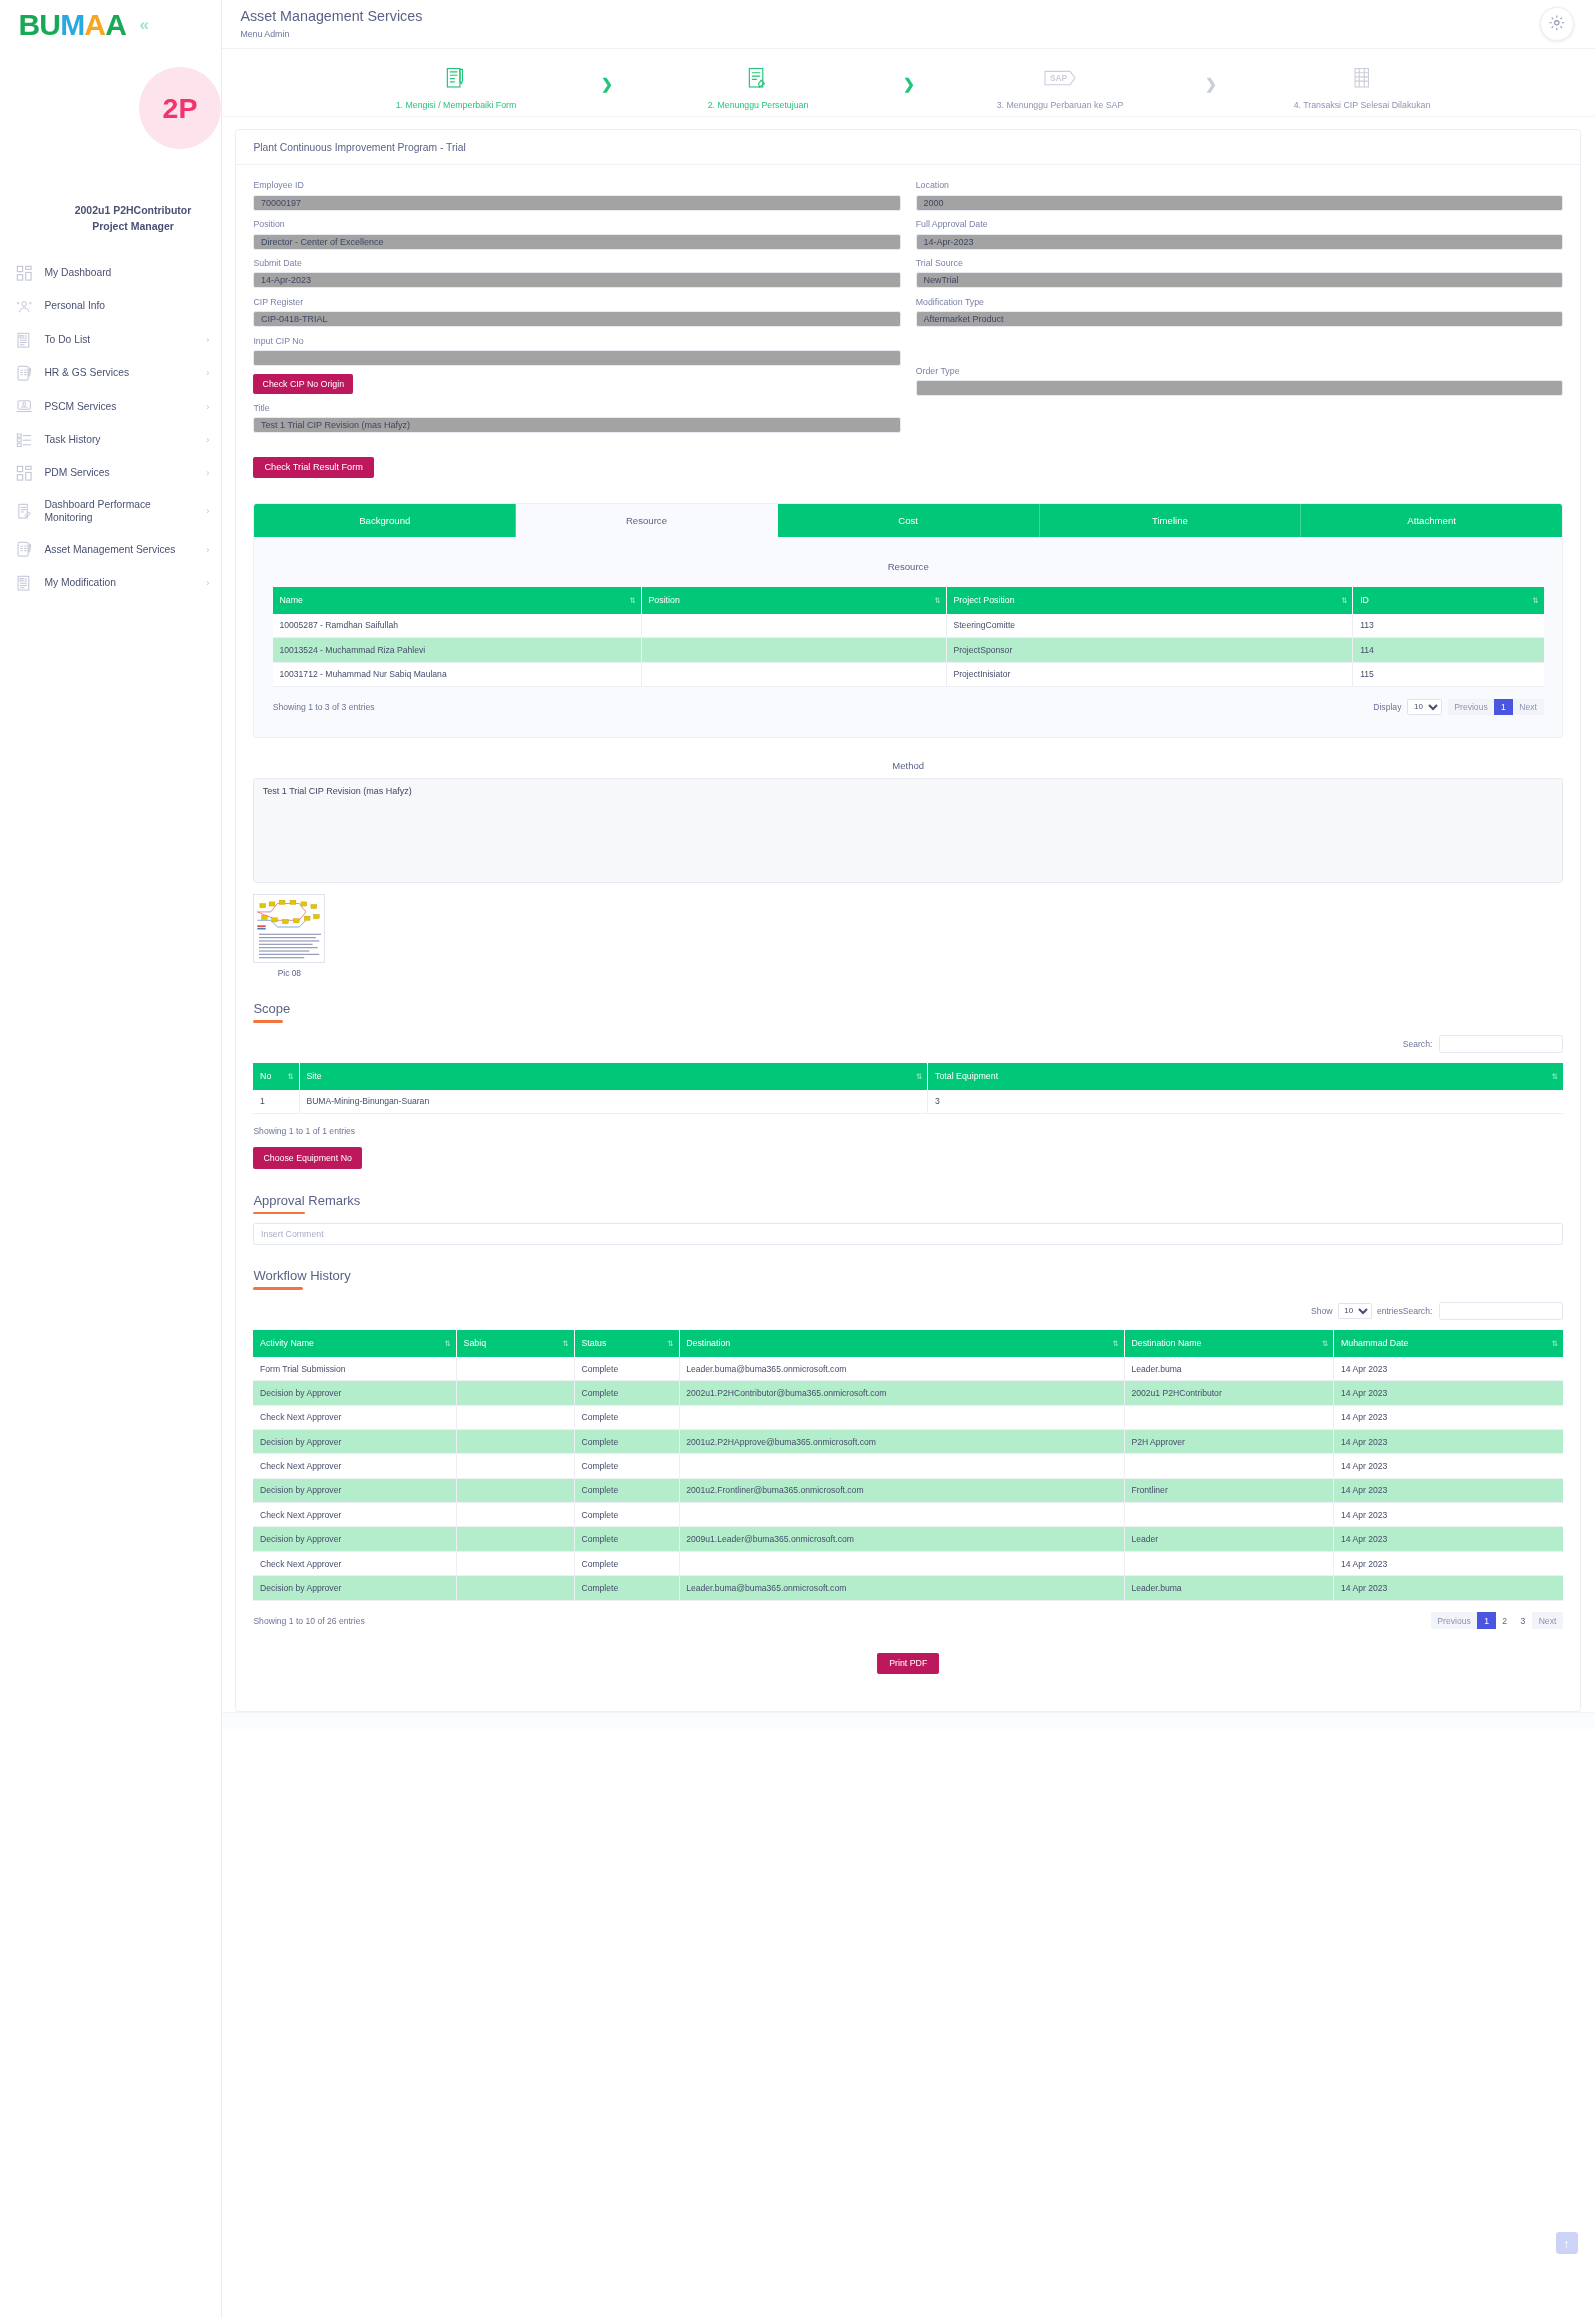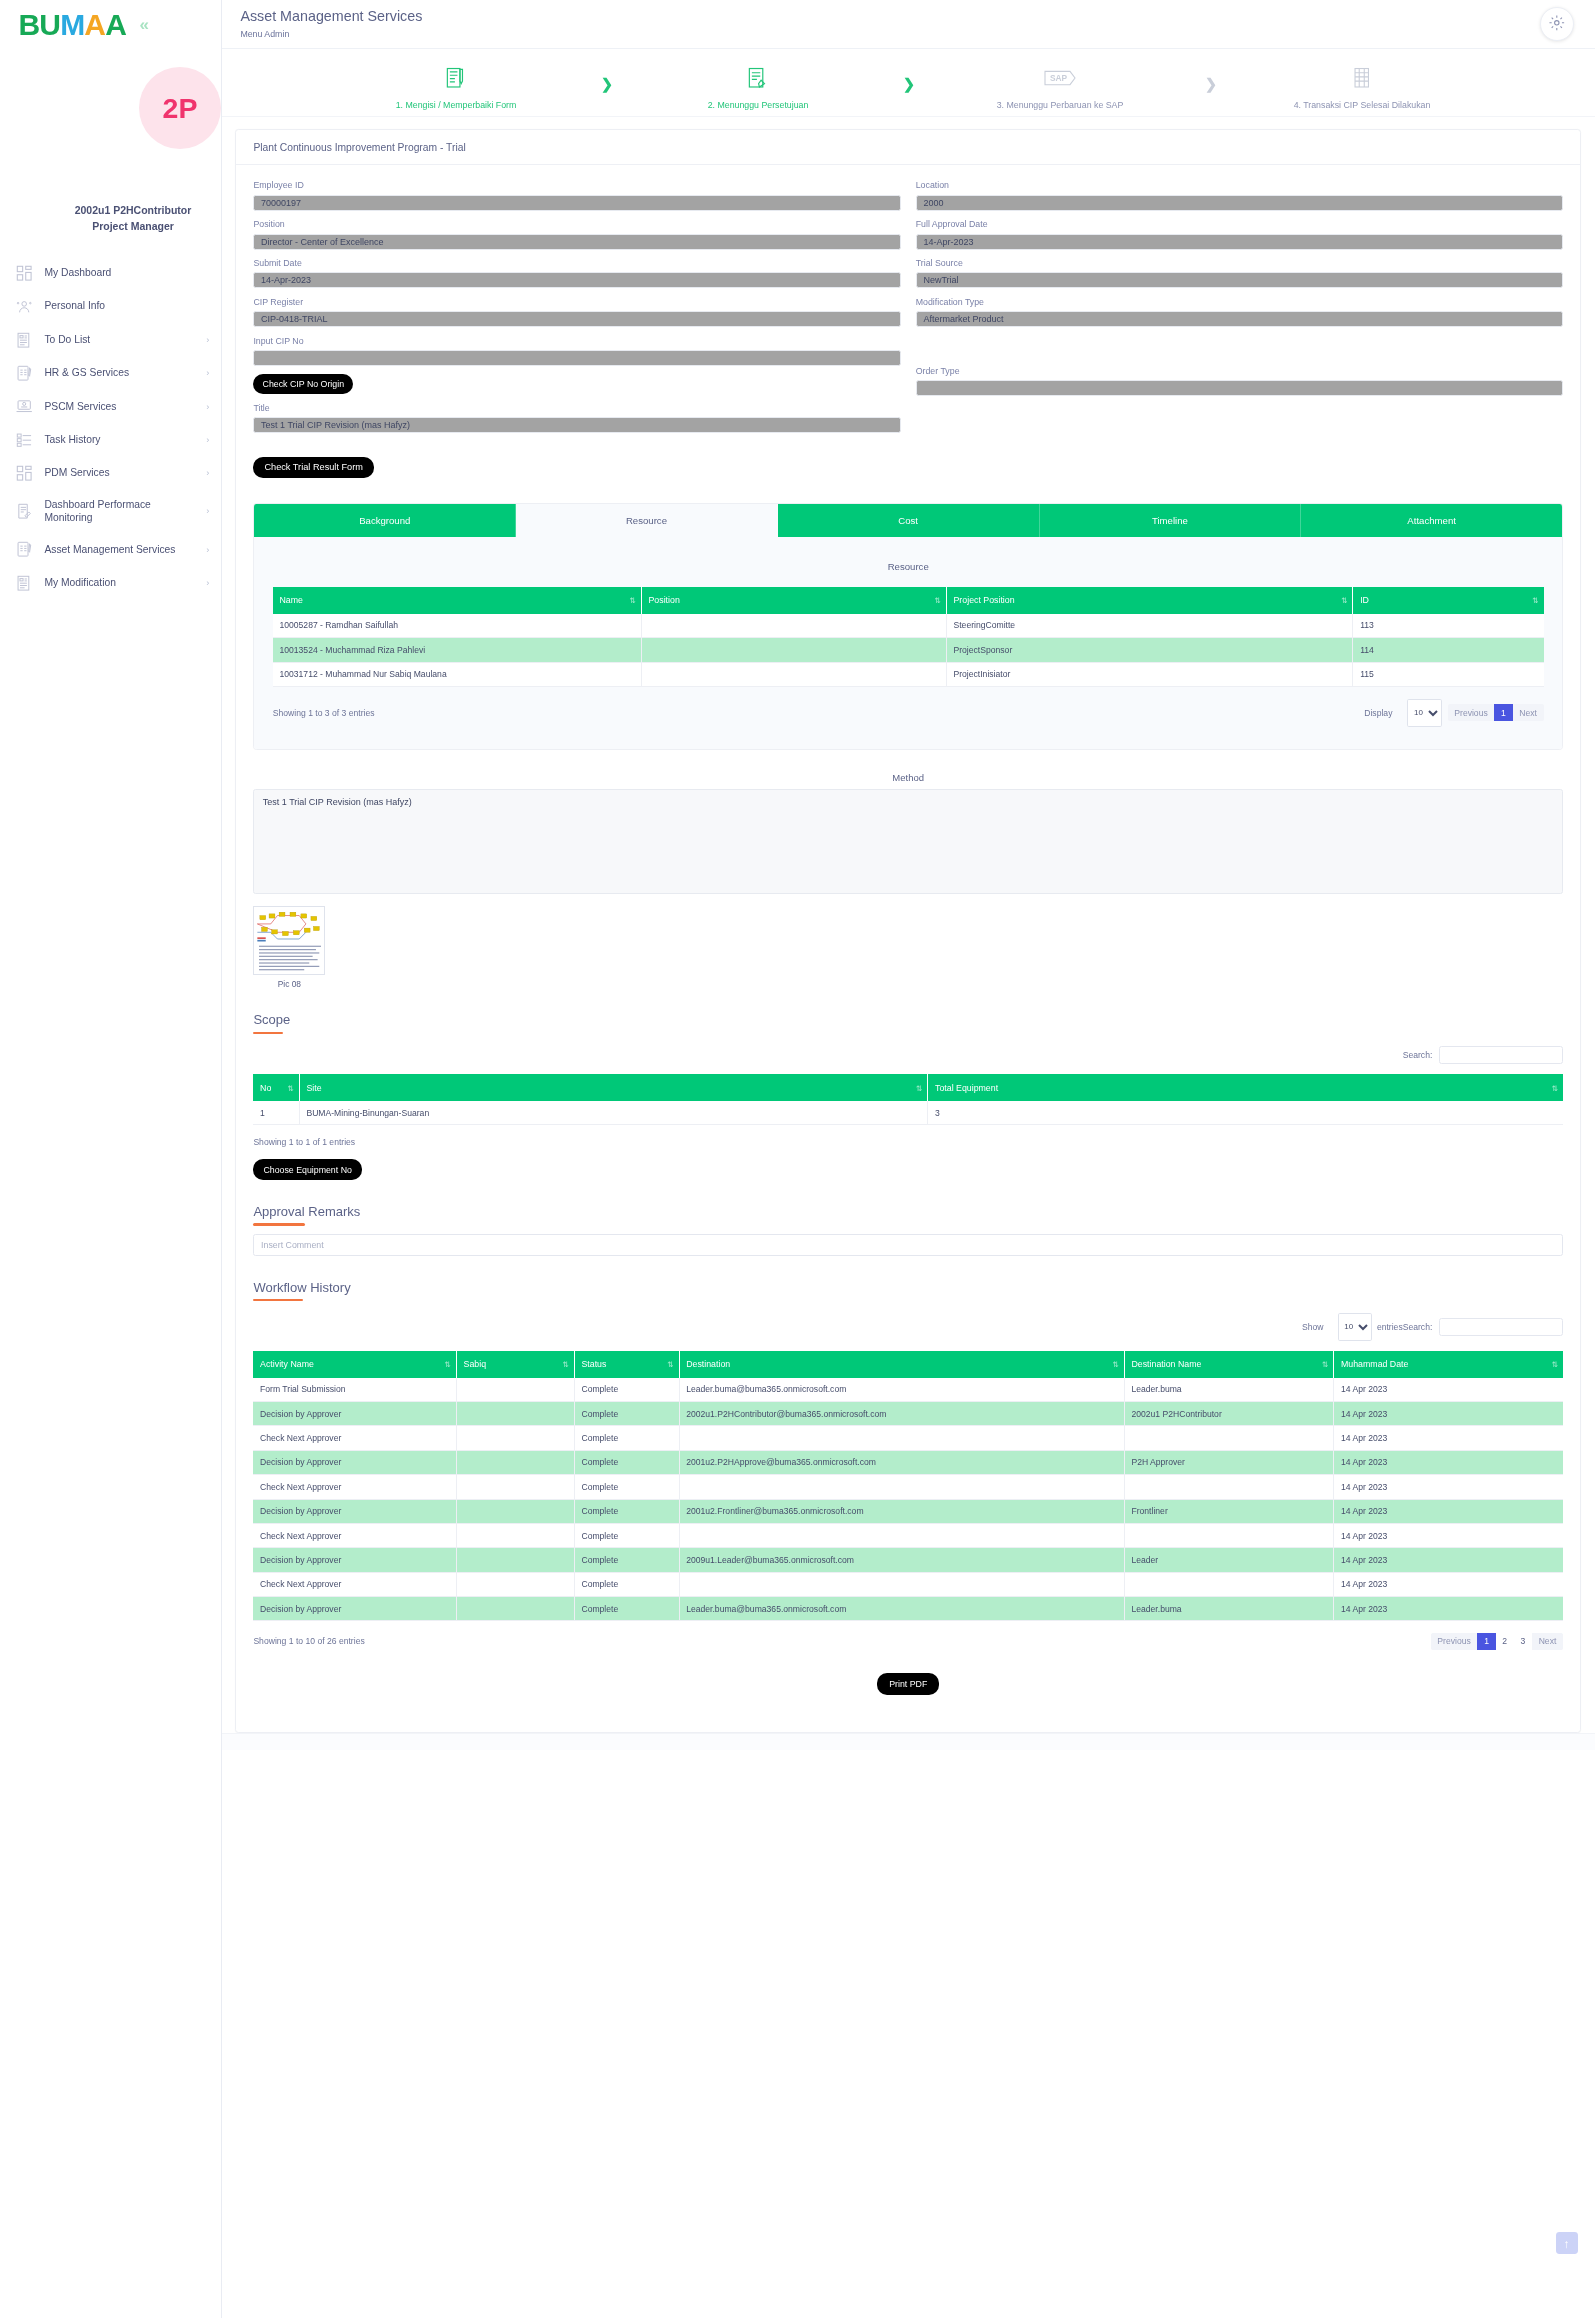--- a/index.html
+++ b/index.html
@@ -95,21 +95,21 @@
   .fg-lbl { font-size:8.8px; color:#7a81a8; margin-bottom:3.4px; }
   .fg-in {
     width:100%; height:16px; background:#a3a3a3; border:0.8px solid #e7eaf0;
     border-radius:2.5px; font-size:9px; color:#3f4663; padding:0 6.7px;
     font-family:"Liberation Sans", sans-serif;
   }
   .fg-in::placeholder { color:#a9afc4; }
   .fg-spacer { height:30px; }
 
   .btn-primary {
-    background:#000000; color:#fff; border:none; border-radius:10px;
+    background:#be185d; color:#fff; border:none; border-radius:2px;
     font-size:8.8px; padding:5px 9.2px; cursor:pointer;
     font-family:"Liberation Sans", sans-serif;
   }
   .btn-row { margin-top:1.7px; }
   .btn-big { margin-top:15px; padding:5.9px 11px; font-size:9.2px; }
 
   
   .tabs-card { margin-top:25px; border:0.8px solid #edeff4; border-radius:3.4px; overflow:hidden; }
   .tabs { display:flex; }
   .tab {
@@ -136,24 +136,23 @@
     border-bottom:0.8px solid #edeff4; border-right:0.8px solid #edeff4;
   }
   table.dt tbody td:last-child { border-right:none; }
   table.dt tbody tr.alt td { background:#b3edcb; }
 
   .tbl-foot { display:flex; align-items:center; justify-content:space-between; margin-top:11.7px; }
   .entries-info { font-size:8.6px; color:#6d7498; }
   .pager { display:flex; align-items:center; gap:5.9px; }
   .disp-lbl { font-size:8.6px; color:#6d7498; }
   .sel-sm {
-    height:28px; font-size:8px; border:0.8px solid #dfe3ec; border-radius:1.7px;
+    height:16px; font-size:8px; border:0.8px solid #dfe3ec; border-radius:1.7px;
     background:#fff; color:#464d6b; padding:0 1.7px;
     font-family:"Liberation Sans", sans-serif;
-    margin-left:9px;
   }
   .pg-group { display:flex; border-radius:2.5px; overflow:hidden; background:#f2f4f9; }
   .pg {
     font-size:8.6px; padding:3.4px 6.7px; color:#8d93b2; cursor:pointer;
     background:#f2f4f9;
   }
   .pg.num { background:#fff; color:#5b6287; }
   .pg.cur { background:#4a55e0; color:#fff; }
 
   

